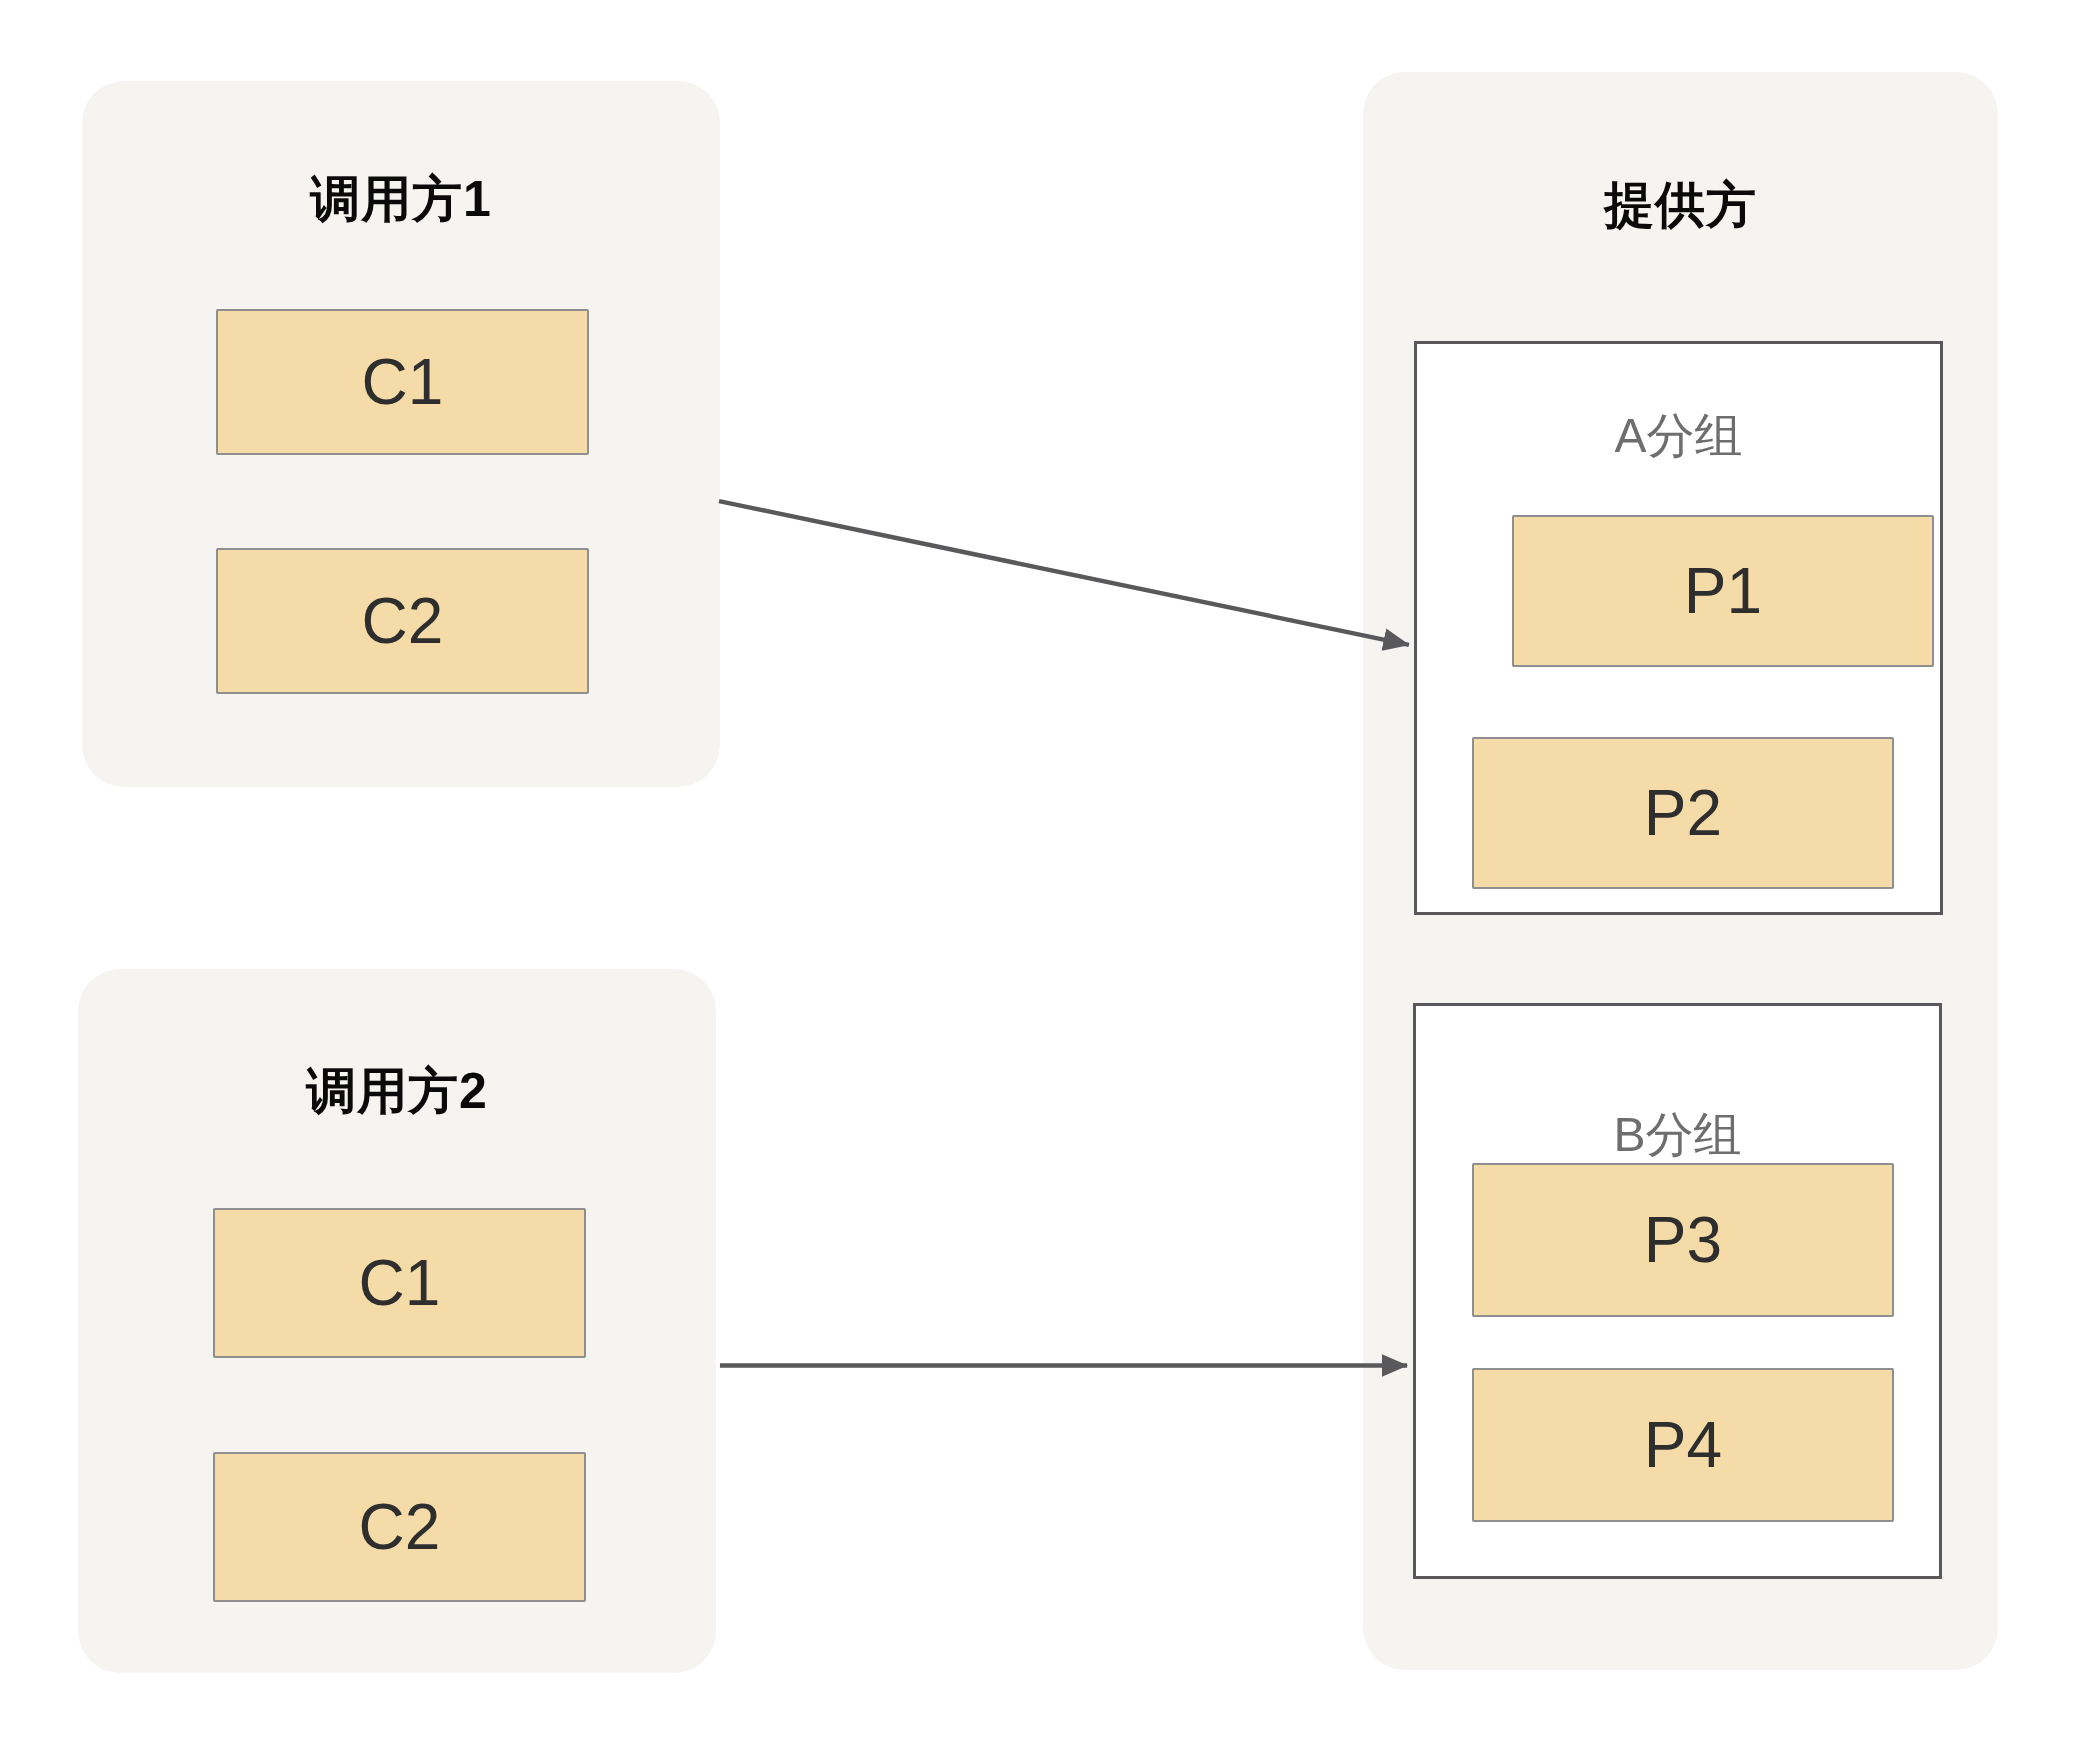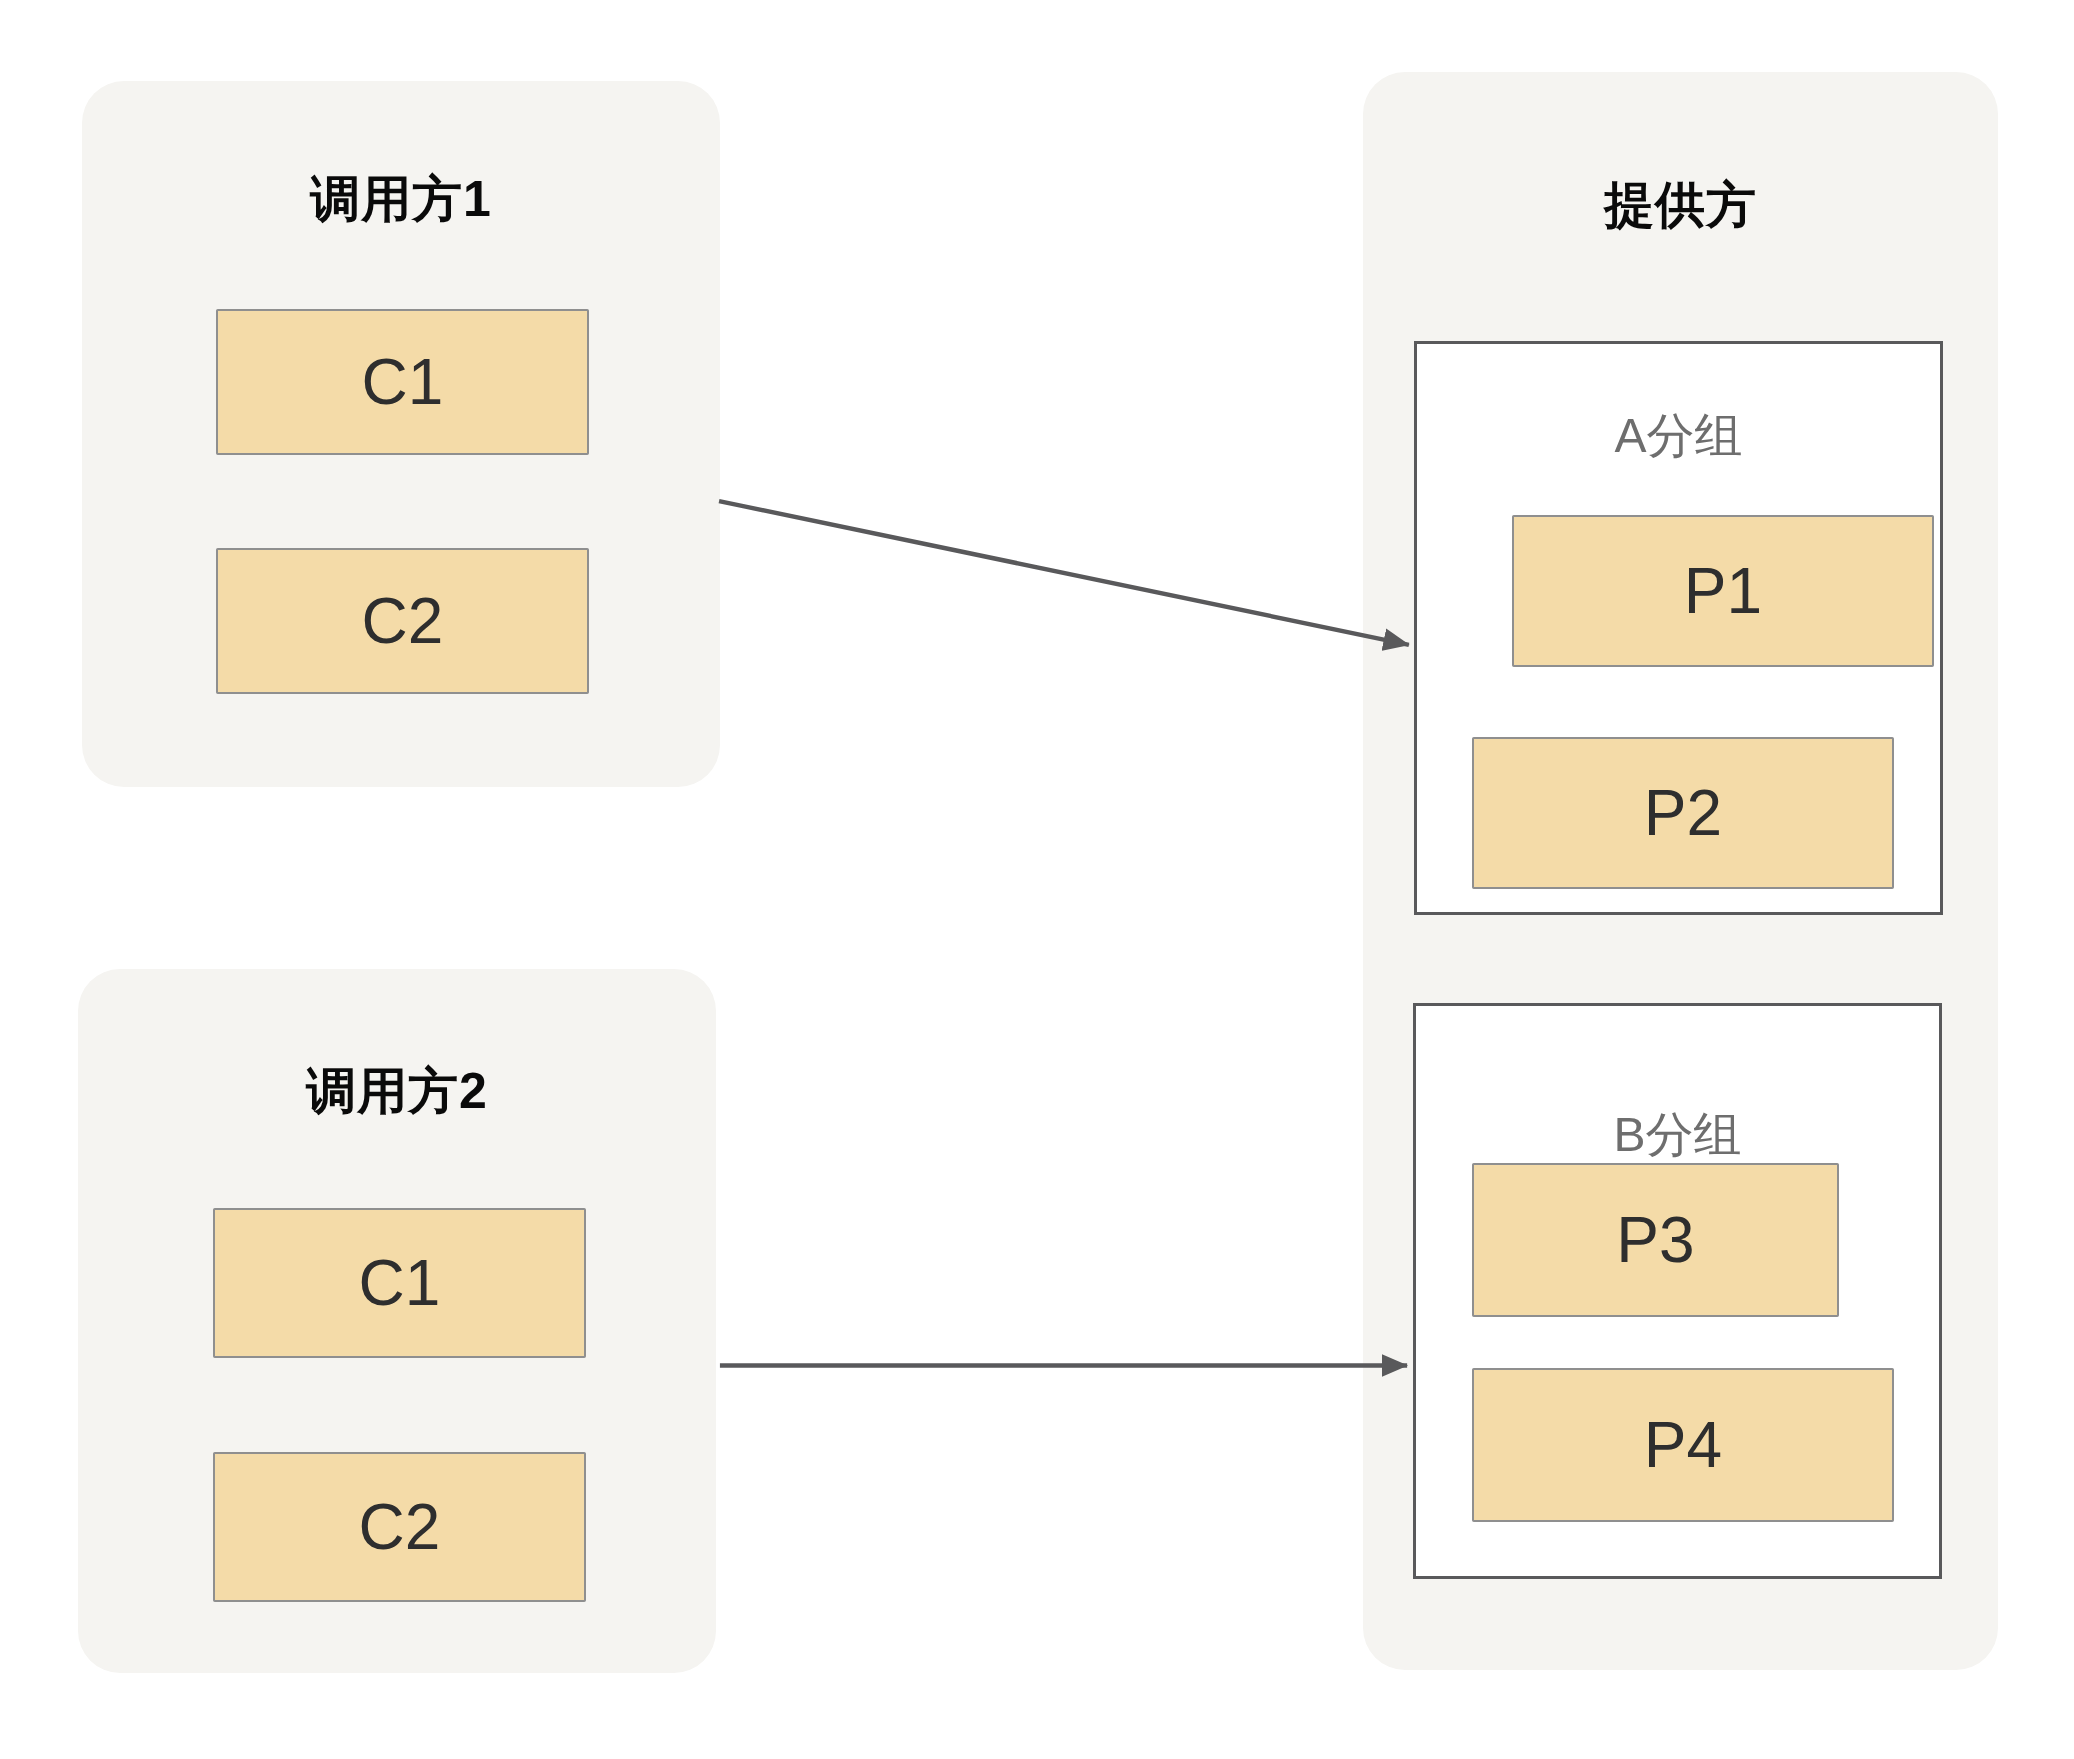--- a/index.html
+++ b/index.html
@@ -88,21 +88,21 @@
     <div class="panel-title" style="top:102px;">提供方</div>
 
     <div class="groupbox" style="left:51px; top:269px; width:529px; height:574px;">
       <div class="group-title" style="top:60px;">A分组</div>
       <div class="tanbox" style="left:55px; top:171px; width:422px; height:152px;margin-left:40px;">P1</div>
       <div class="tanbox" style="left:55px; top:373px; width:422px; height:152px;margin-top:20px;">P2</div>
     </div>
 
     <div class="groupbox" style="left:50px; top:931px; width:529px; height:576px;">
       <div class="group-title" style="top:49px;margin-top:48px;">B分组</div>
-      <div class="tanbox" style="left:56px; top:157px; width:367px; height:154px;">P3</div>
+      <div class="tanbox" style="left:56px; top:157px; width:422px; height:154px;">P3</div>
       <div class="tanbox" style="left:56px; top:362px; width:422px; height:154px;">P4</div>
     </div>
   </div>
 
   <svg class="arrows" viewBox="0 0 2352 1994">
     <defs>
       <marker id="ah" markerUnits="userSpaceOnUse" markerWidth="32" markerHeight="26" refX="29" refY="13" orient="auto">
         <path d="M0,0 L30,13 L0,26 Z" fill="#59595B"></path>
       </marker>
     </defs>

